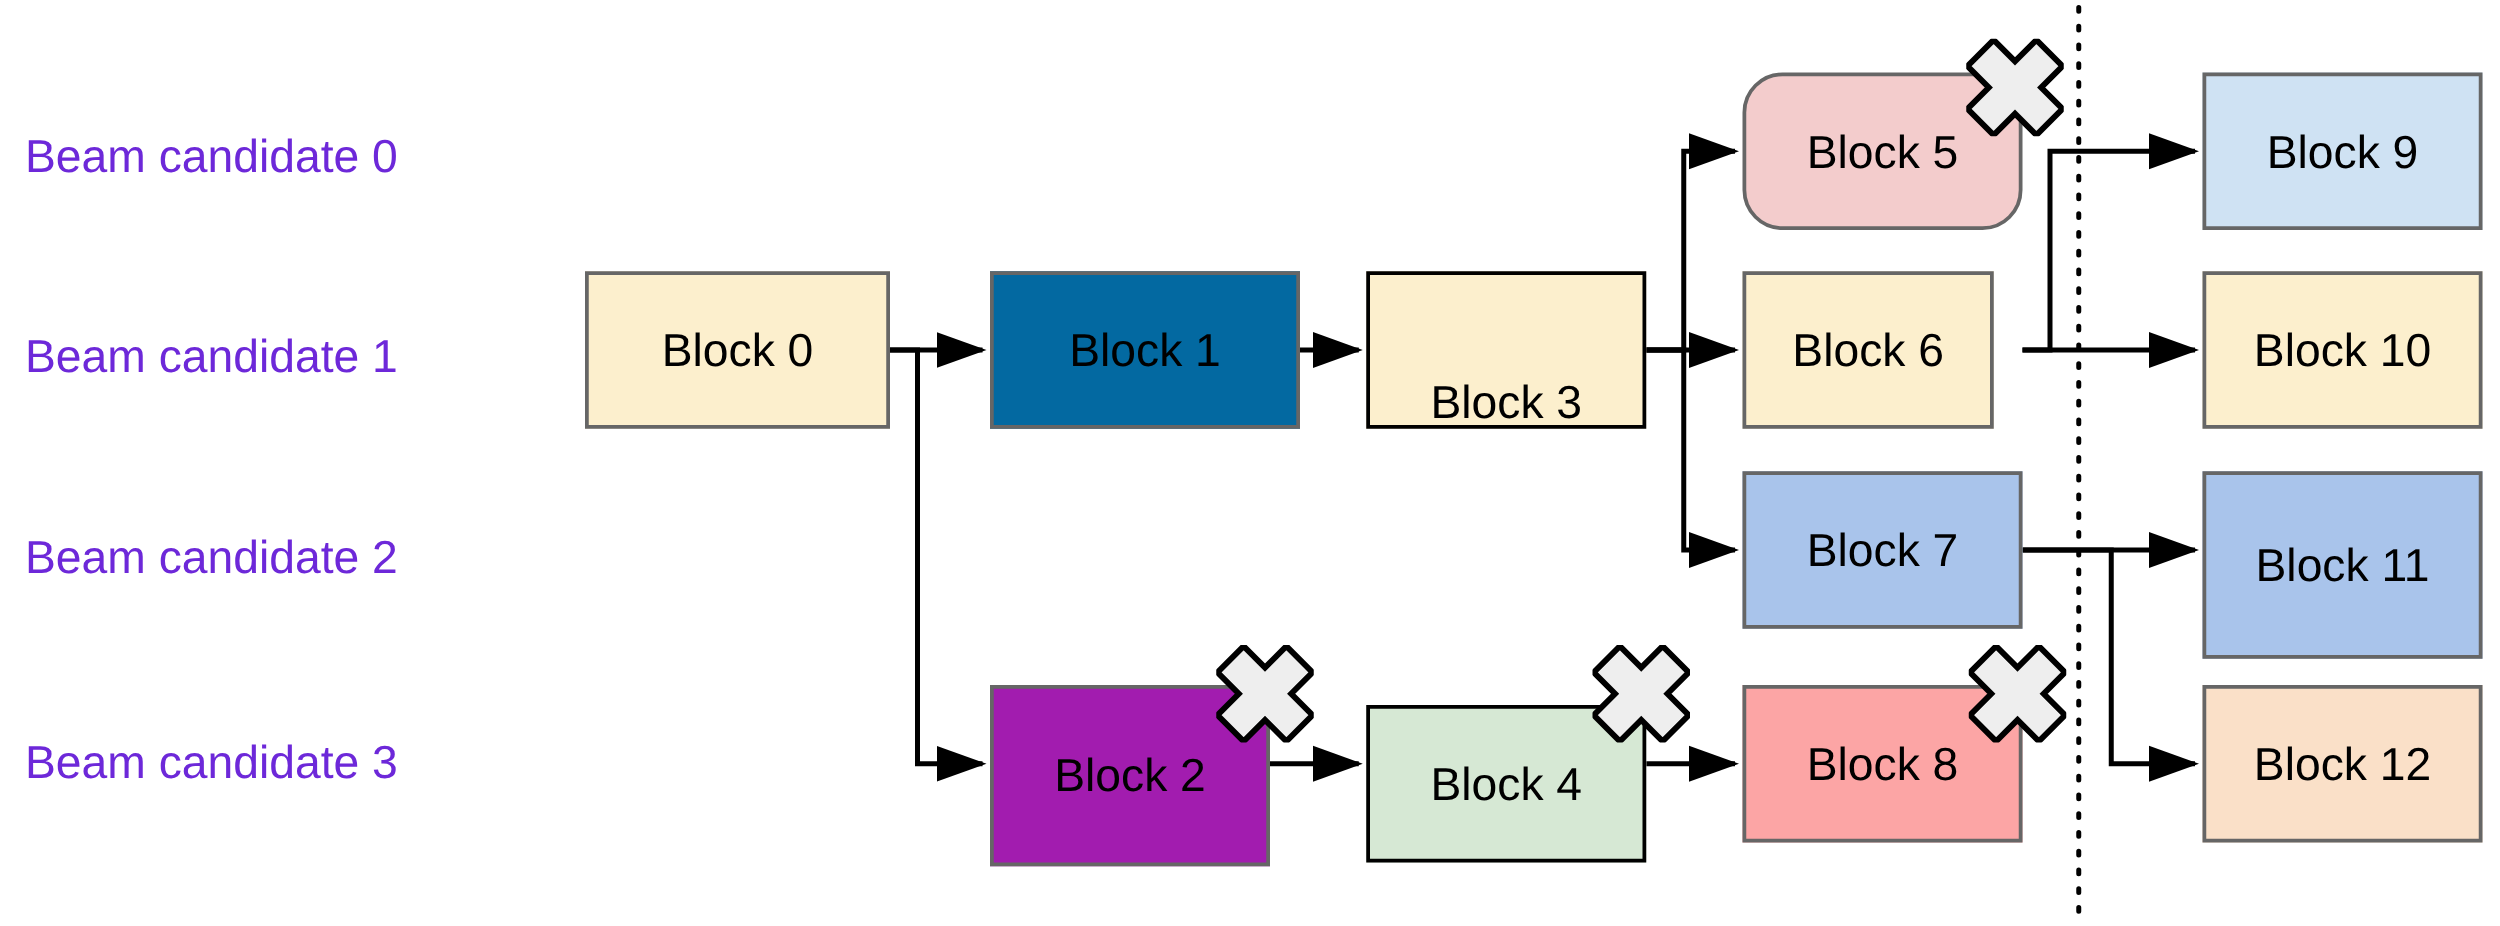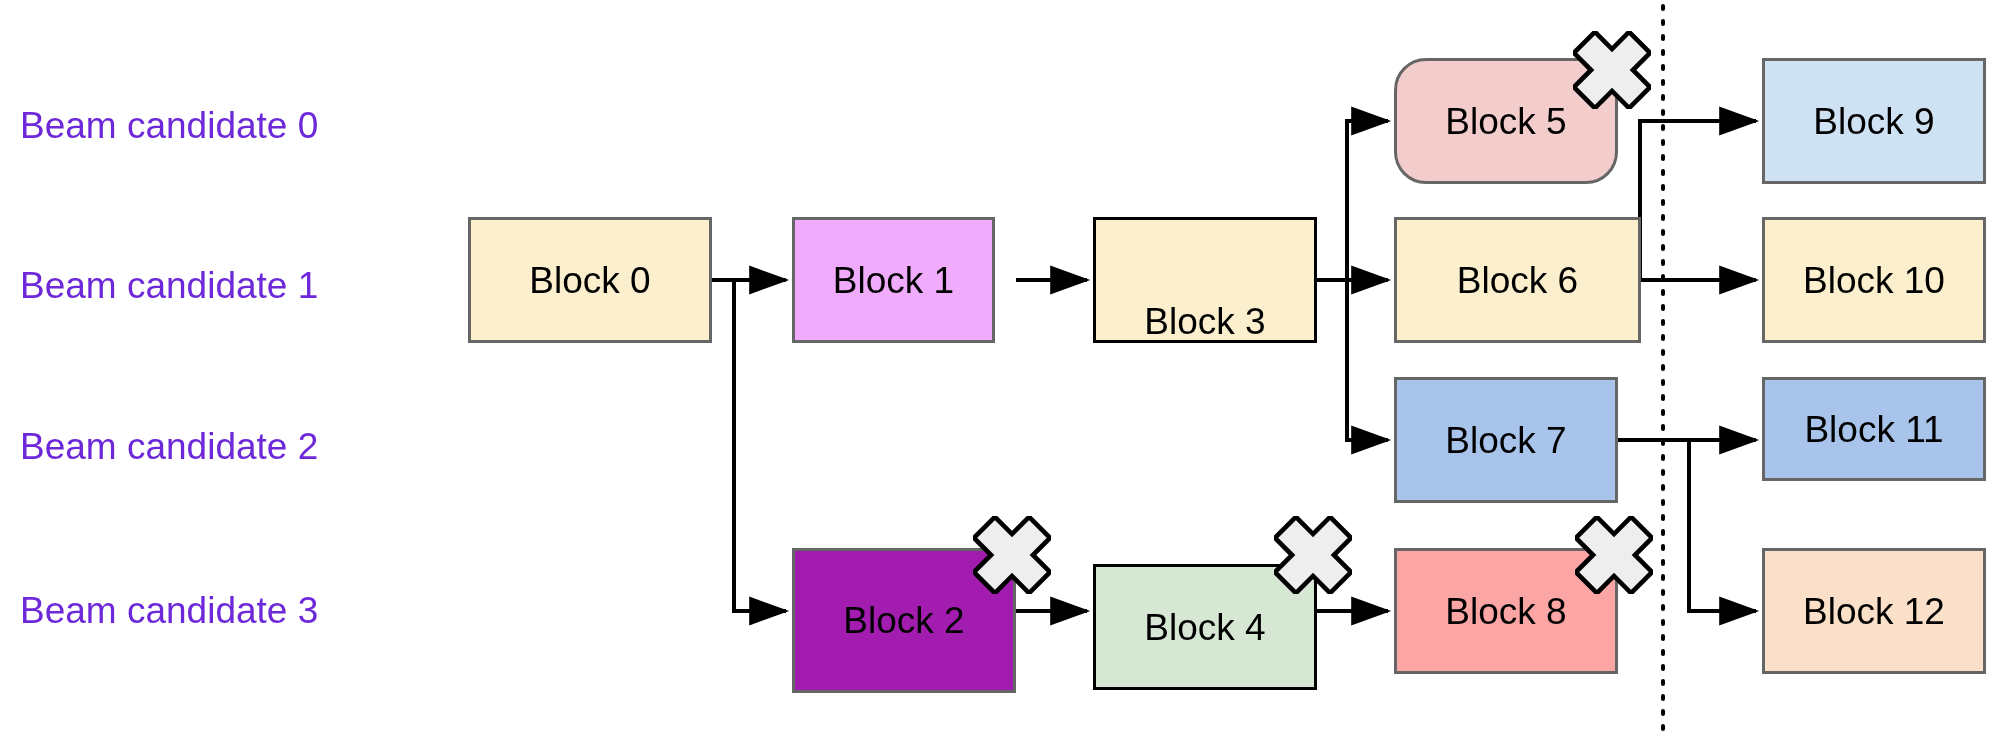--- a/index.html
+++ b/index.html
@@ -80,51 +80,51 @@
   <div id="labels">
       <div class="row-label" style="left: 20px; top: 125px;">Beam candidate 0</div>
       <div class="row-label" style="left: 20px; top: 285px;">Beam candidate 1</div>
       <div class="row-label" style="left: 20px; top: 446px;">Beam candidate 2</div>
       <div class="row-label" style="left: 20px; top: 610px;">Beam candidate 3</div>
     </div>
   <div id="nodes">
       <div class="node border-gray" style="left: 468px; top: 217px; width: 244px; height: 126px; background: rgb(252, 239, 205);">
         <span>Block 0</span>
       </div>
-      <div class="node border-gray" style="left: 792px; top: 217px; width: 203px; height: 126px; background: #f0abfc;">
+      <div class="node border-gray" style="left: 792px; top: 217px; width: 248px; height: 126px; background: #0369a1;">
         <span>Block 1</span>
       </div>
       <div class="node border-black" style="left: 1093px; top: 217px; width: 224px; height: 126px; background: rgb(252, 239, 205); align-items: flex-end;">
         <span>Block 3</span>
       </div>
       <div class="node border-gray" style="left: 1394px; top: 58px; width: 224px; height: 126px; background: rgb(243, 204, 204); border-radius: 32px;">
         <span>Block 5</span>
       </div>
-      <div class="node border-gray" style="left: 1394px; top: 217px; width: 247px; height: 126px; background: rgb(252, 239, 205);">
+      <div class="node border-gray" style="left: 1394px; top: 217px; width: 201px; height: 126px; background: rgb(252, 239, 205);">
         <span>Block 6</span>
       </div>
       <div class="node border-gray" style="left: 1394px; top: 377px; width: 224px; height: 126px; background: rgb(169, 196, 235);">
         <span>Block 7</span>
       </div>
       <div class="node border-gray" style="left: 792px; top: 548px; width: 224px; height: 145px; background: #a21caf;">
         <span>Block 2</span>
       </div>
       <div class="node border-black" style="left: 1093px; top: 548px; width: 224px; height: 126px; background: rgb(214, 232, 212); margin-top: 16px;">
         <span>Block 4</span>
       </div>
       <div class="node border-gray" style="left: 1394px; top: 548px; width: 224px; height: 126px; background: #fca5a5;">
         <span>Block 8</span>
       </div>
       <div class="node border-gray" style="left: 1762px; top: 58px; width: 224px; height: 126px; background: rgb(207, 226, 243);">
         <span>Block 9</span>
       </div>
       <div class="node border-gray" style="left: 1762px; top: 217px; width: 224px; height: 126px; background: rgb(252, 239, 205);">
         <span>Block 10</span>
       </div>
-      <div class="node border-gray" style="left: 1762px; top: 377px; width: 224px; height: 104px; background: rgb(169, 196, 235);">
+      <div class="node border-gray" style="left: 1762px; top: 377px; width: 224px; height: 150px; background: rgb(169, 196, 235);">
         <span>Block 11</span>
       </div>
       <div class="node border-gray" style="left: 1762px; top: 548px; width: 224px; height: 126px; background: rgb(250, 224, 200);">
         <span>Block 12</span>
       </div>
     </div>
   <div id="xmarks">
       <svg width="78" height="78" viewBox="0 0 100 100" class="xmark" style="left: 1573px; top: 31px;">
         <polygon points="31,0 69,0 69,31 100,31 100,69 69,69 69,100 31,100 31,69 0,69 0,31 31,31" fill="#EEEEEE" stroke="#000000" stroke-width="6" stroke-linejoin="miter" transform="rotate(45 50 50)"></polygon>
       </svg>

